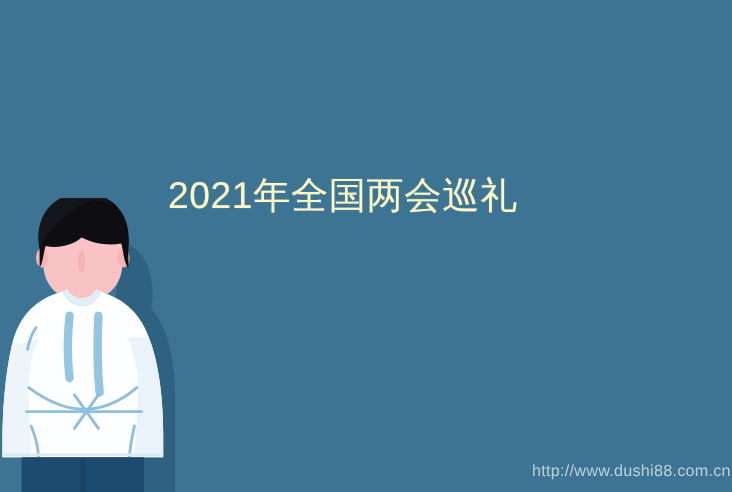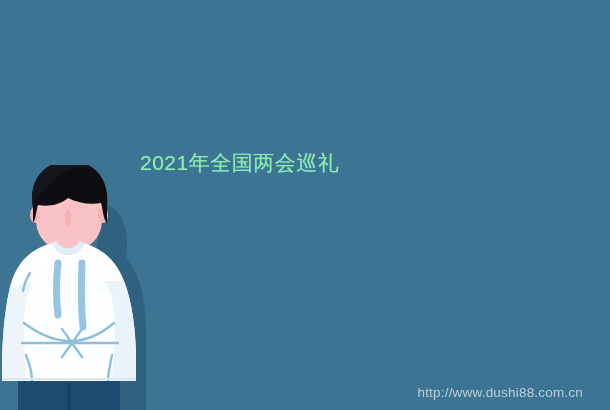--- a/index.html
+++ b/index.html
@@ -18,33 +18,33 @@
     height: 410px;
     overflow: hidden;
     background: #3d7494;
   }
 
   
   .poster-title {
     position: absolute;
     left: 140px;
     top: 143px;
-    font-size: 21px;
+    font-size: 31px;
     line-height: 40px;
     letter-spacing: 0.5px;
-    color: #86efac;
+    color: #fef9c3;
     white-space: nowrap;
     font-weight: 400;
     text-shadow: 0 0 1px rgba(255,255,255,0.35);
   }
 
   
   .watermark {
     position: absolute;
-    right: 27px;
+    right: 1px;
     bottom: 9px;
     font-size: 13.5px;
     line-height: 16px;
     color: #c2d3df;
     opacity: 0.95;
     letter-spacing: 0.2px;
     white-space: nowrap;
   }
 
   

